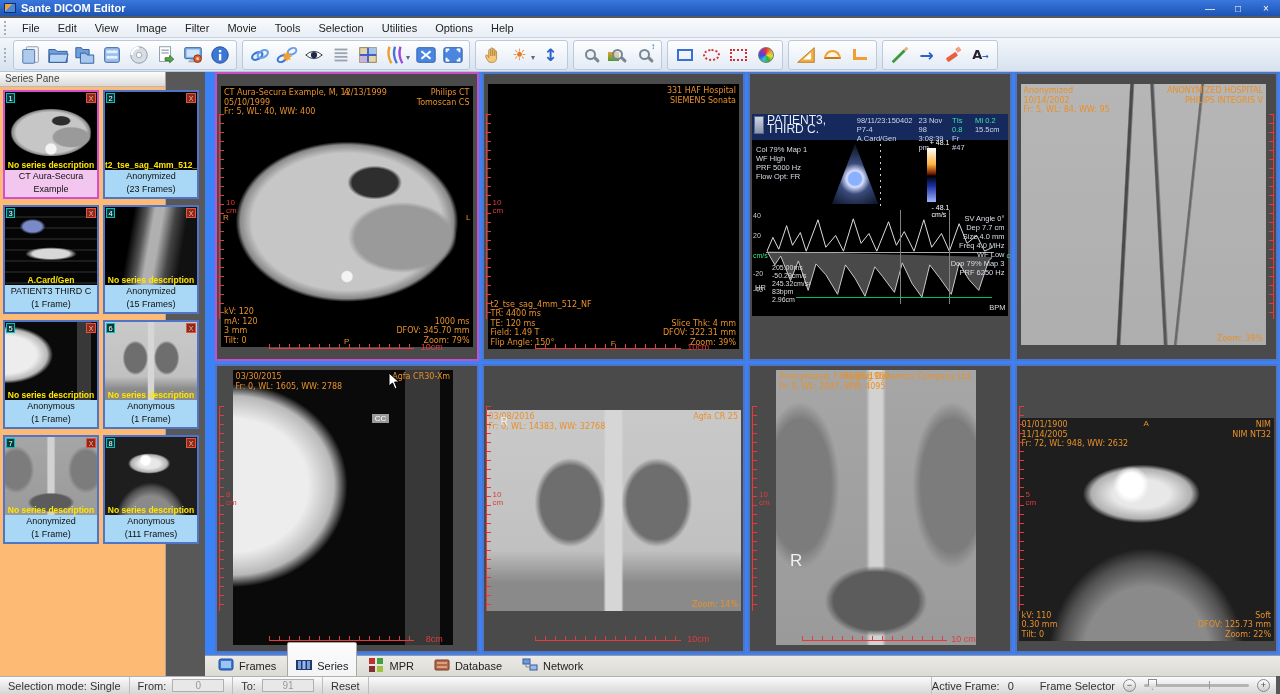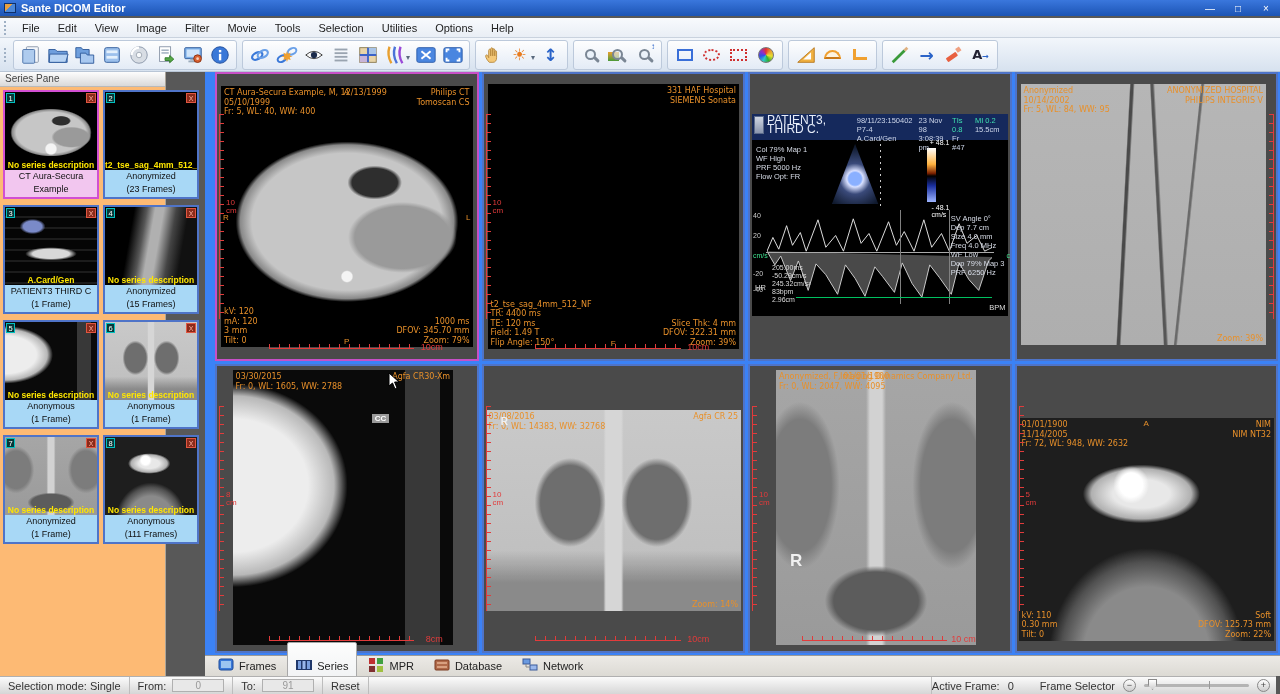--- a/index.html
+++ b/index.html
@@ -56,21 +56,21 @@
   .orn{position:absolute;color:#e8902a;font-size:8px;z-index:6}
   .ot{top:1px;left:50%;transform:translateX(-50%)}
   .ob{bottom:1px;left:50%;transform:translateX(-50%)}
   .ol{left:2px;top:50%;transform:translateY(-50%)}
   .orr{right:2px;top:50%;transform:translateY(-50%)}
   .ruler-v{position:absolute;left:2px;top:14%;bottom:14%;width:5px;z-index:7;background:repeating-linear-gradient(to bottom,#e23b3b 0 1px,transparent 1px 9px);border-left:1px solid #e23b3b}
   .ruler-v.right{left:auto;right:2px;border-left:none;border-right:1px solid #e23b3b}
   .rv-label{position:absolute;left:9px;top:44%;color:#e23b3b;font-size:8px;line-height:8px;white-space:pre-line;z-index:7}
   .ruler-h{position:absolute;bottom:10px;left:20%;right:24%;height:5px;z-index:7;background:repeating-linear-gradient(to right,#e23b3b 0 1px,transparent 1px 10px);border-bottom:1px solid #e23b3b}
   .rh-label{position:absolute;bottom:7px;right:13%;color:#e23b3b;font-size:9px;z-index:7}
-  .marker{position:absolute;color:#f0f0f0;font-weight:bold;z-index:6}
+  .marker{position:absolute;color:#f0f0f0;font-weight:normal;z-index:6}
   .mk-cc{top:16%;right:29%;background:#9a9a9a;font-size:8px;padding:0 3px;color:#fff}
   .mk-r6{top:3%;left:6%;font-size:10px}
   .mk-r7{bottom:27%;left:7%;font-size:17px}
   .cursor{position:absolute;left:66%;top:6px;z-index:9}
   
   .ct-img{background:
     radial-gradient(circle 9px at 50% 73%, #f4f4f4 0 55%, rgba(0,0,0,0) 70%),
     radial-gradient(ellipse 15% 9% at 61% 37%, #2e2e2e 0 60%, rgba(0,0,0,0) 72%),
     radial-gradient(ellipse 27% 17% at 72% 58%, #9a9a9a 0 70%, rgba(0,0,0,0) 80%),
     radial-gradient(ellipse 46% 32% at 50% 52%, #c6c6c6 0 82%, #8a8a8a 92%, rgba(0,0,0,0) 96%),#000}
@@ -106,21 +106,21 @@
   .leg-img{background:linear-gradient(100deg,#000 28%,#555 40%,#b0b0b0 48% 56%,#444 68%,#111 80%)}
   
   .us-img{position:absolute;left:2px;right:2px;top:40px;height:202px;background:#000}
   .us-head{position:absolute;top:0;left:0;right:0;height:26px;background:#15295c;display:flex;color:#cdd6ea;font-size:7.5px;line-height:9px;padding:2px 2px 0 2px;z-index:5}
   .us-logo{width:13px;height:18px;background:linear-gradient(#cfd6e2,#8a96ae);margin-right:3px;border:1px solid #5a6a8a}
   .us-col{margin-right:6px;white-space:pre-line}
   .us-name{font-size:12px;color:#e6ecf8;min-width:78px}
   .us-ti b{color:#3fe0b0;font-weight:normal}
   .us-params{position:absolute;font-size:7.5px;line-height:9px;color:#d8dde8;white-space:pre-line;z-index:4}
   .us-lp{left:4px;top:31px}
-  .us-rp{right:3px;top:100px;}
+  .us-rp{right:3px;top:100px;text-align:right}
   .us-cone{position:absolute;left:29%;top:30px;width:58px;height:60px;clip-path:polygon(50% 0,90% 100%,10% 100%);background:radial-gradient(circle at 50% 58%, #8ab0ff 0 14%, #d8e0ff 18%, #3a4a7a 34%, #101a2e 70%);filter:drop-shadow(0 0 1px #5fd0b0);z-index:3}
   .us-dots{position:absolute;left:50%;top:30px;height:66px;width:1px;background:repeating-linear-gradient(to bottom,#ccc 0 2px,transparent 2px 6px);z-index:3}
   .us-cb{position:absolute;right:72px;top:34px;width:9px;height:54px;background:linear-gradient(to bottom,#fff,#ffb340 30%,#7a2000 47%,#000 52%,#1a2f9e 70%,#9db4ff);z-index:4}
   .us-cbt{position:absolute;right:58px;top:25px;font-size:7px;color:#fff;z-index:4}
   .us-cbb{position:absolute;right:58px;top:90px;font-size:7px;color:#fff;white-space:pre-line;z-index:4}
   .us-wave{position:absolute;left:15px;right:15px;top:96px;bottom:14px;z-index:2}
   .us-scale{position:absolute;width:14px;top:96px;bottom:10px;font-size:7px;color:#ccc;z-index:4}
   .us-sl{left:1px}.us-sr{right:1px;text-align:right}
   .us-scale span{position:absolute;width:14px}
   .us-scale .s0{top:2px}.us-scale .s1{top:22px}.us-scale .s2{top:42px;color:#3fe08f}.us-scale .s3{top:60px}.us-scale .s4{top:76px}

